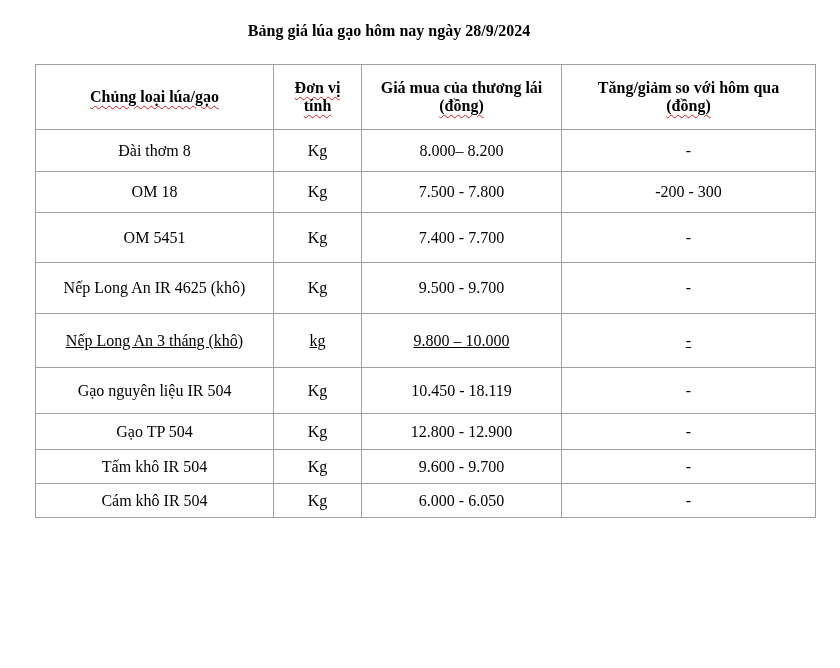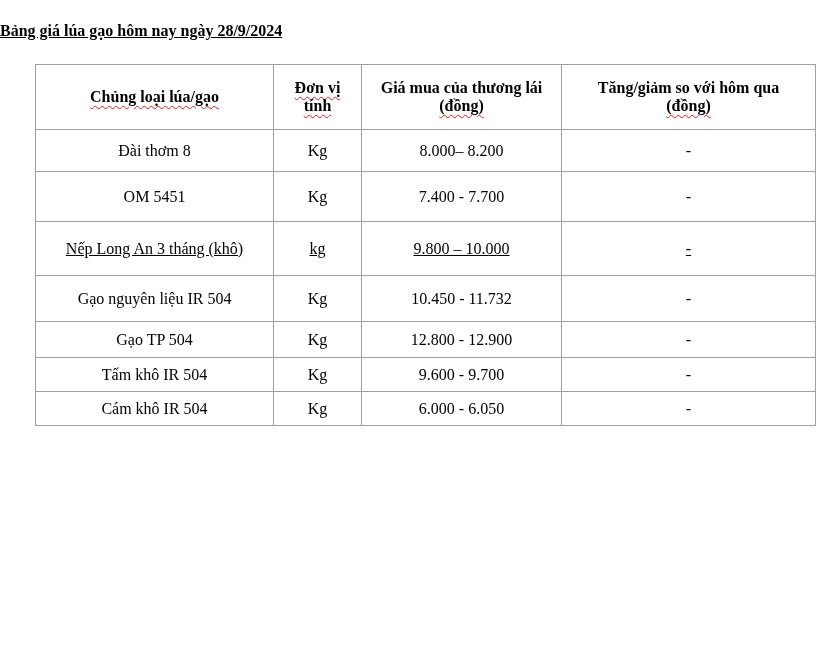--- a/index.html
+++ b/index.html
@@ -13,25 +13,24 @@
       position: relative;
       overflow: hidden;
       font-family: "Liberation Serif", "DejaVu Serif", serif;
       color: #000000;
     }
     .title {
       position: absolute;
       left: 0;
       top: 20px;
       width: 778px;
-      text-align: left;
+      text-align: center;
       font-weight: bold;
       font-size: 16px;
       line-height: 22px;
-      text-decoration: underline;
     }
     .squiggle {
       text-decoration: underline wavy #d42020;
       text-decoration-thickness: 1px;
       text-underline-offset: 3px;
     }
     table.price-table {
       position: absolute;
       left: 35px;
       top: 64px;
@@ -87,36 +86,48 @@
       </th>
     </tr>
   </thead>
   <tbody>
     <tr style="height:42px;">
       <td>Đài thơm 8</td>
       <td>Kg</td>
       <td>8.000– 8.200</td>
       <td>-</td>
     </tr>
+    <tr style="height:41px;">
+      <td>OM 18</td>
+      <td>Kg</td>
+      <td>7.500 - 7.800</td>
+      <td>-200 - 300</td>
+    </tr>
     <tr style="height:50px;font-family:Liberation Serif, serif;">
       <td>OM 5451</td>
       <td>Kg</td>
       <td>7.400 - 7.700</td>
+      <td>-</td>
+    </tr>
+    <tr style="height:51px;">
+      <td>Nếp Long An IR 4625 (khô)</td>
+      <td>Kg</td>
+      <td>9.500 - 9.700</td>
       <td>-</td>
     </tr>
     <tr style="height:54px;text-decoration:underline;">
       <td>Nếp Long An 3 tháng (khô)</td>
       <td>kg</td>
       <td>9.800 – 10.000</td>
       <td>-</td>
     </tr>
     <tr style="height:46px;">
       <td>Gạo nguyên liệu IR 504</td>
       <td>Kg</td>
-      <td>10.450 - 11.732</td>
+      <td>10.450 - 18.119</td>
       <td>-</td>
     </tr>
     <tr style="height:36px;margin-top:24px;">
       <td>Gạo TP 504</td>
       <td>Kg</td>
       <td>12.800 - 12.900</td>
       <td>-</td>
     </tr>
     <tr style="height:34px;">
       <td>Tấm khô IR 504</td>

